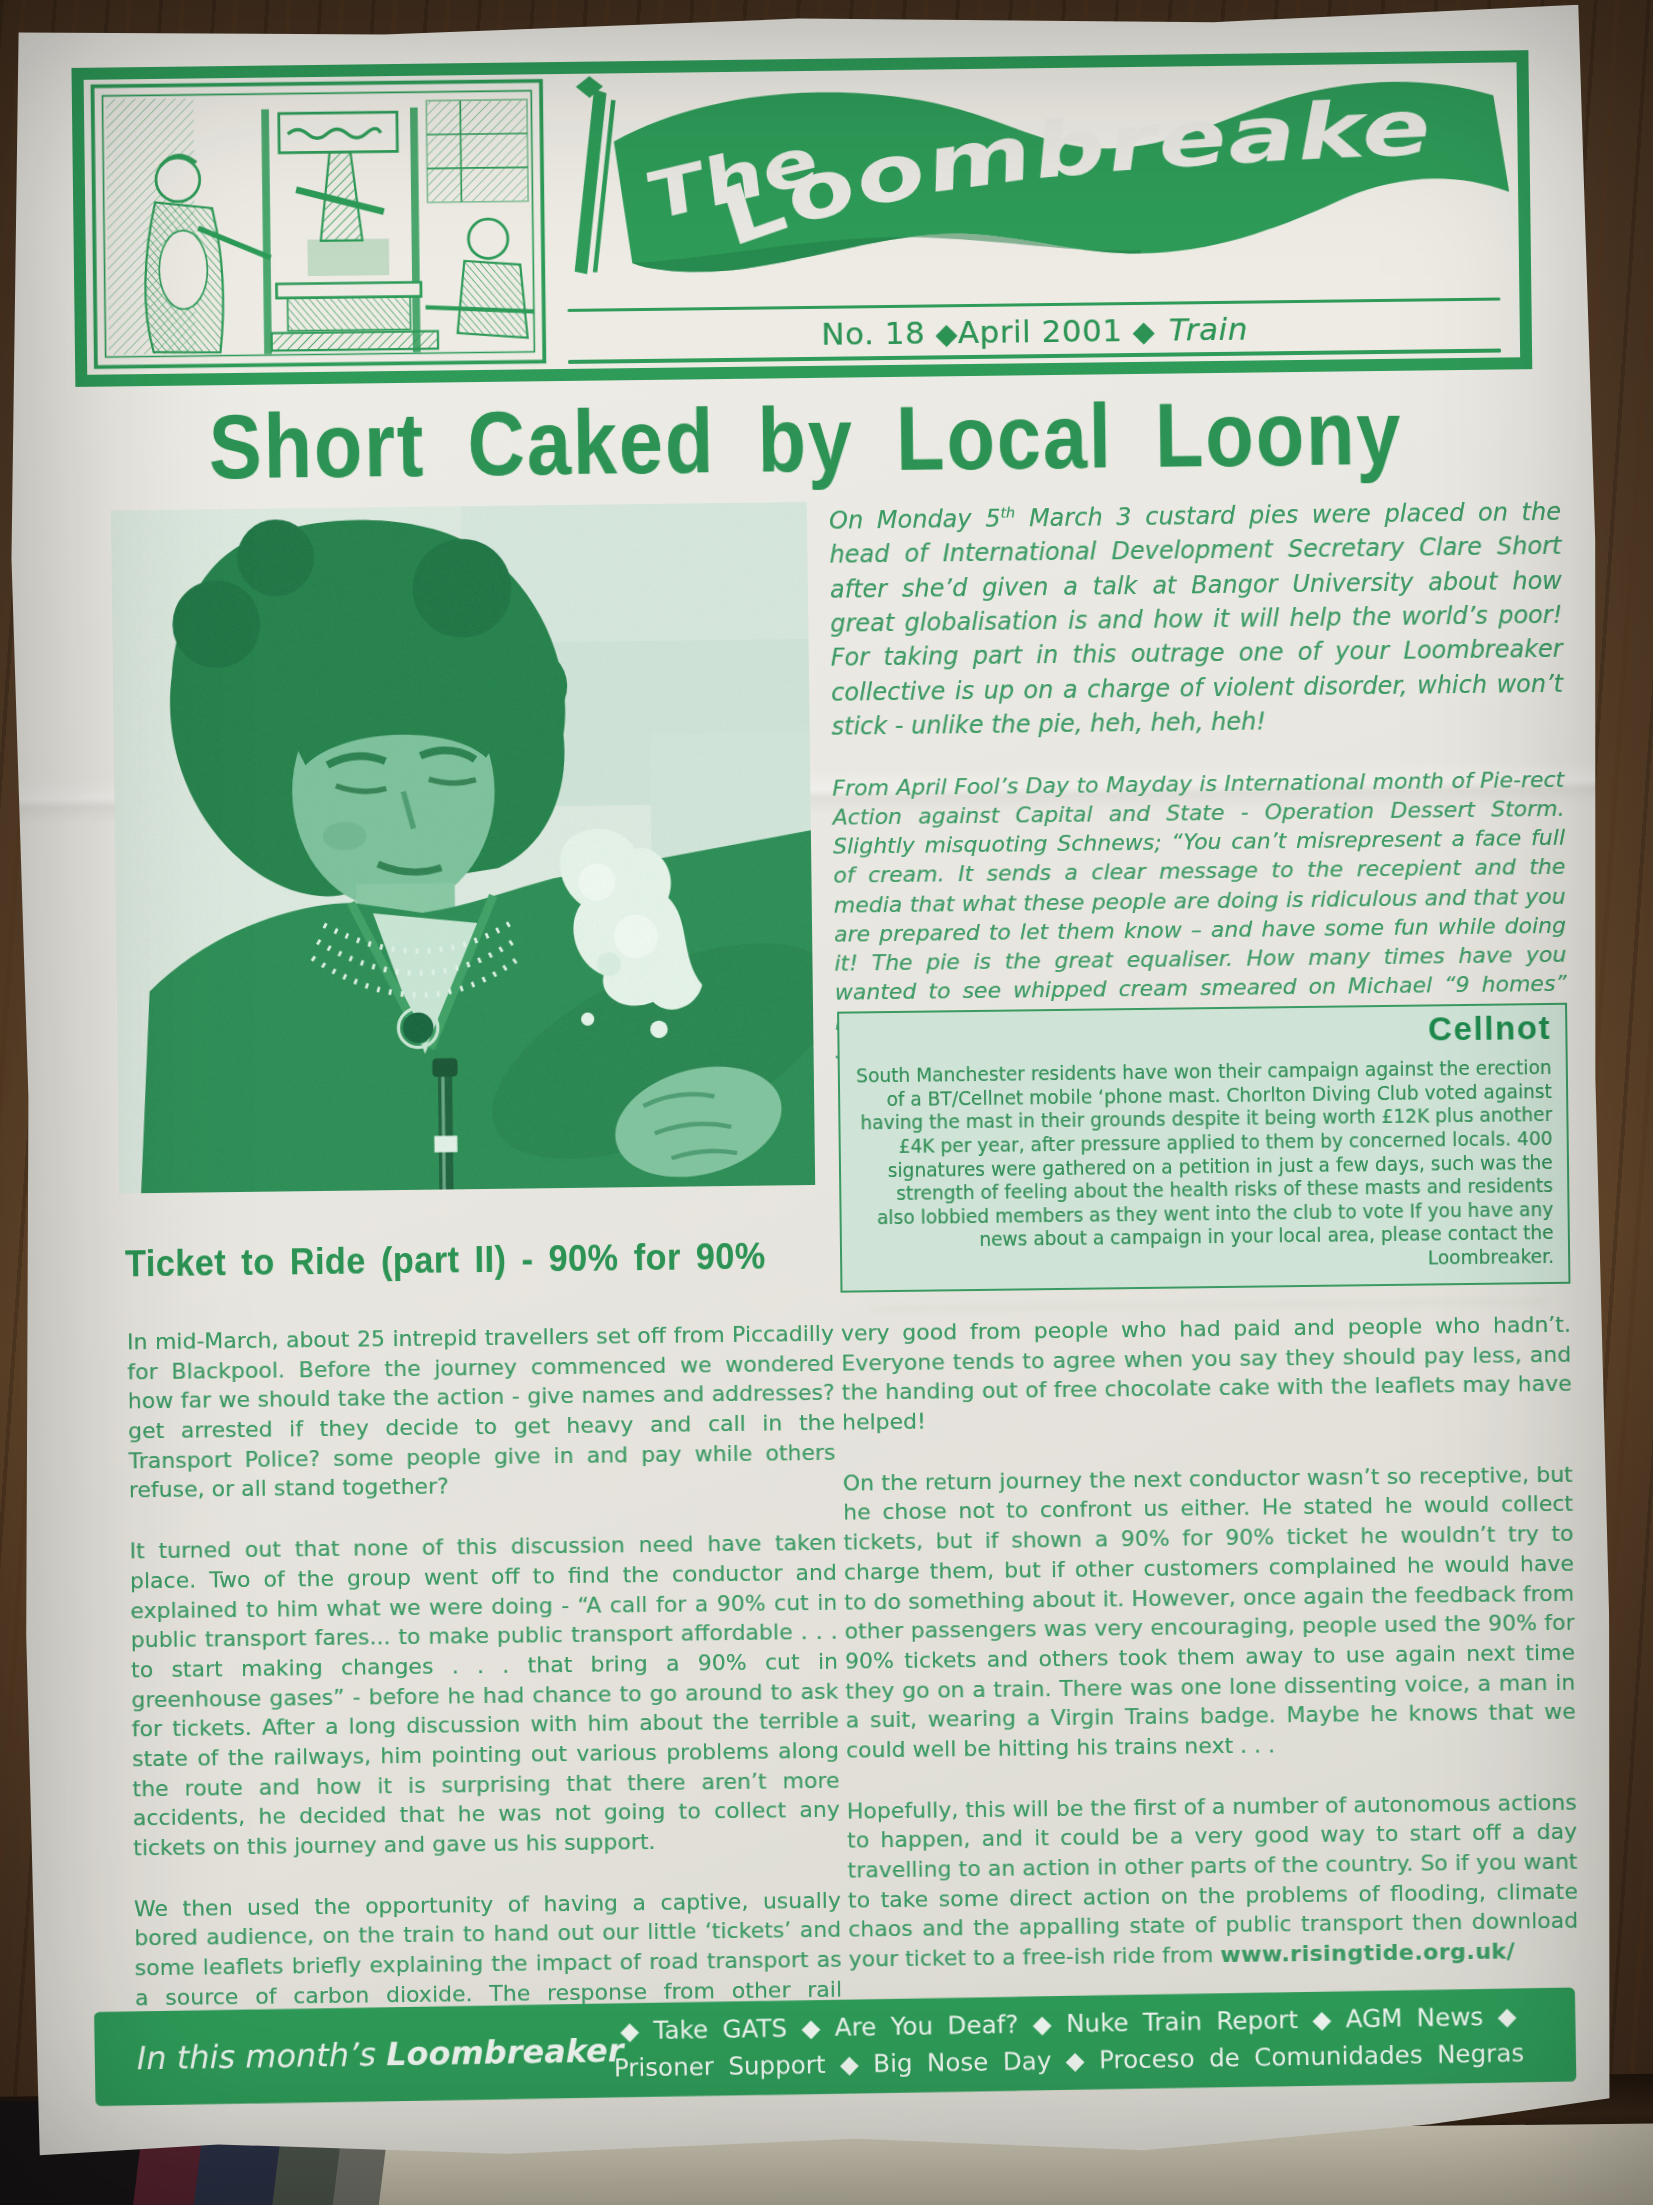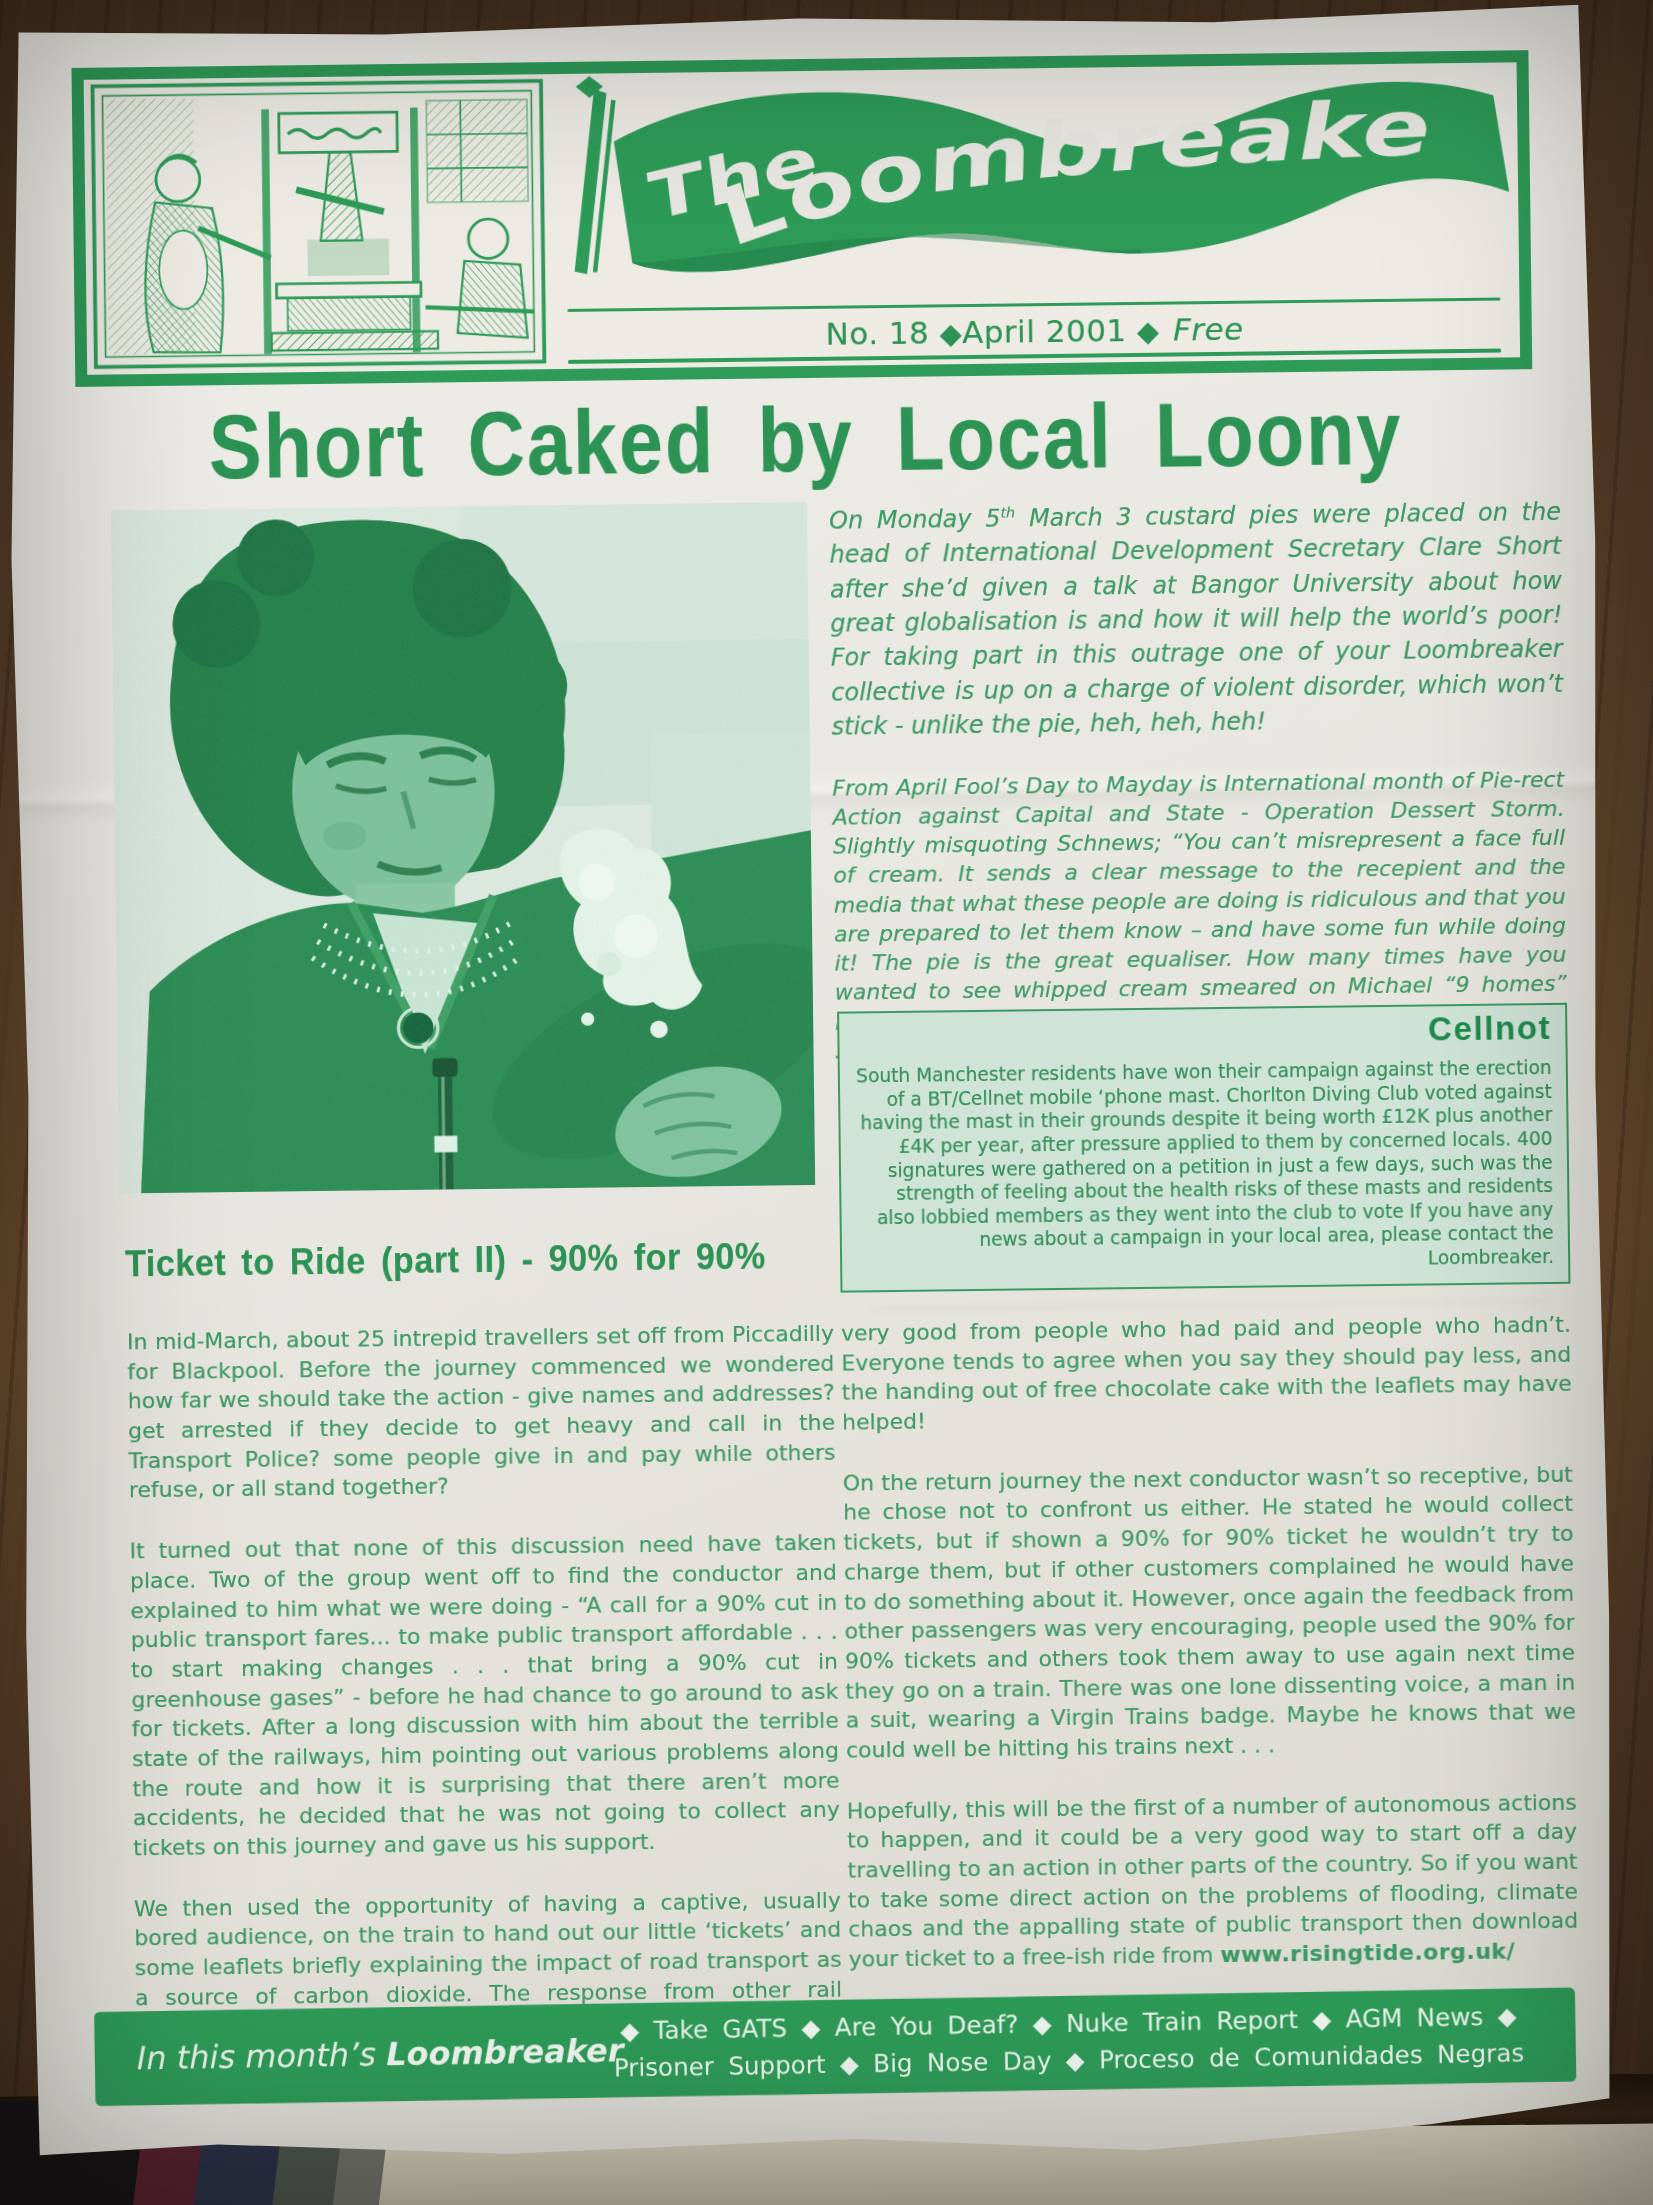--- a/index.html
+++ b/index.html
@@ -184,21 +184,21 @@
             <textPath href="#tp">Loombreaker</textPath>
           </text>
         </svg>
       </div>
       <div class="issue-block">
         <div class="rule"></div>
         <div class="issue-text">
           <span>No. 18</span>
           <span class="dia">◆</span><span>April 2001</span>
           <span class="dia">◆</span>
-          <span class="free">Free</span>
+          <span class="free">Train</span>
         </div>
         <div class="rule"></div>
       </div>
     </div>
   </div>
 
   <div class="headline">Short Caked by Local Loony</div>
 
   <div class="photo">
     <svg viewBox="0 0 1272 1248" preserveAspectRatio="none" aria-hidden="true">

